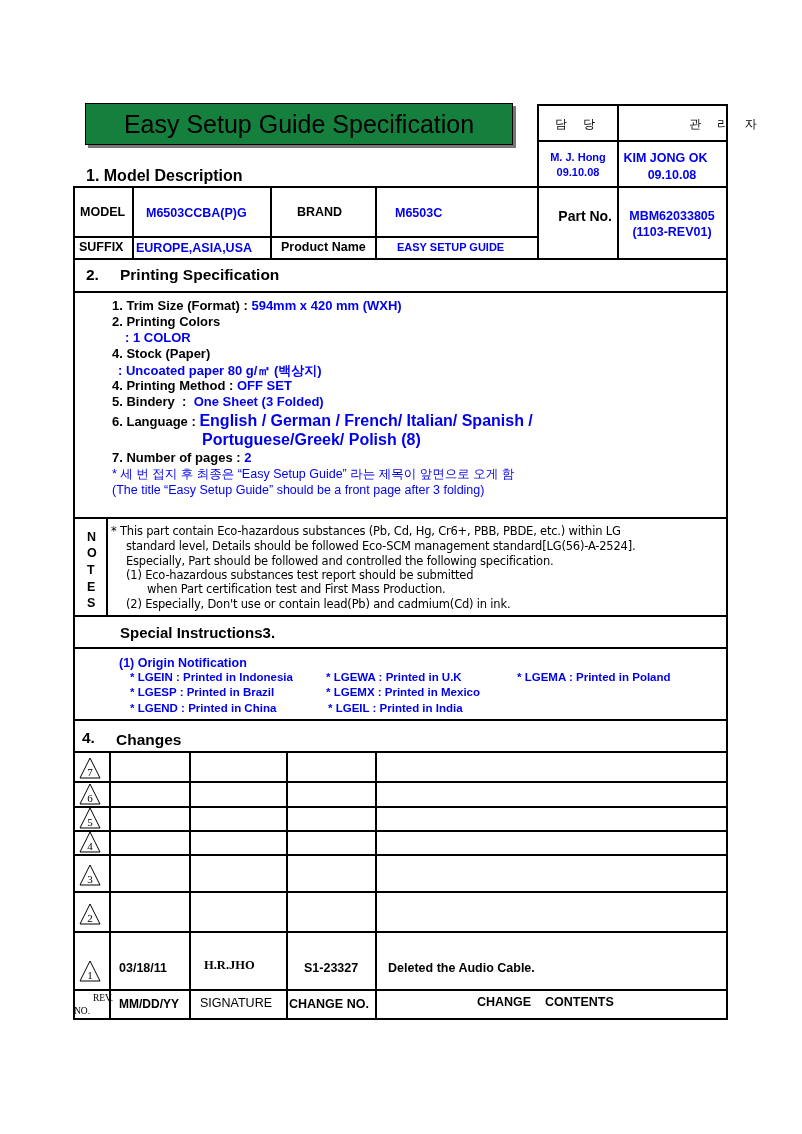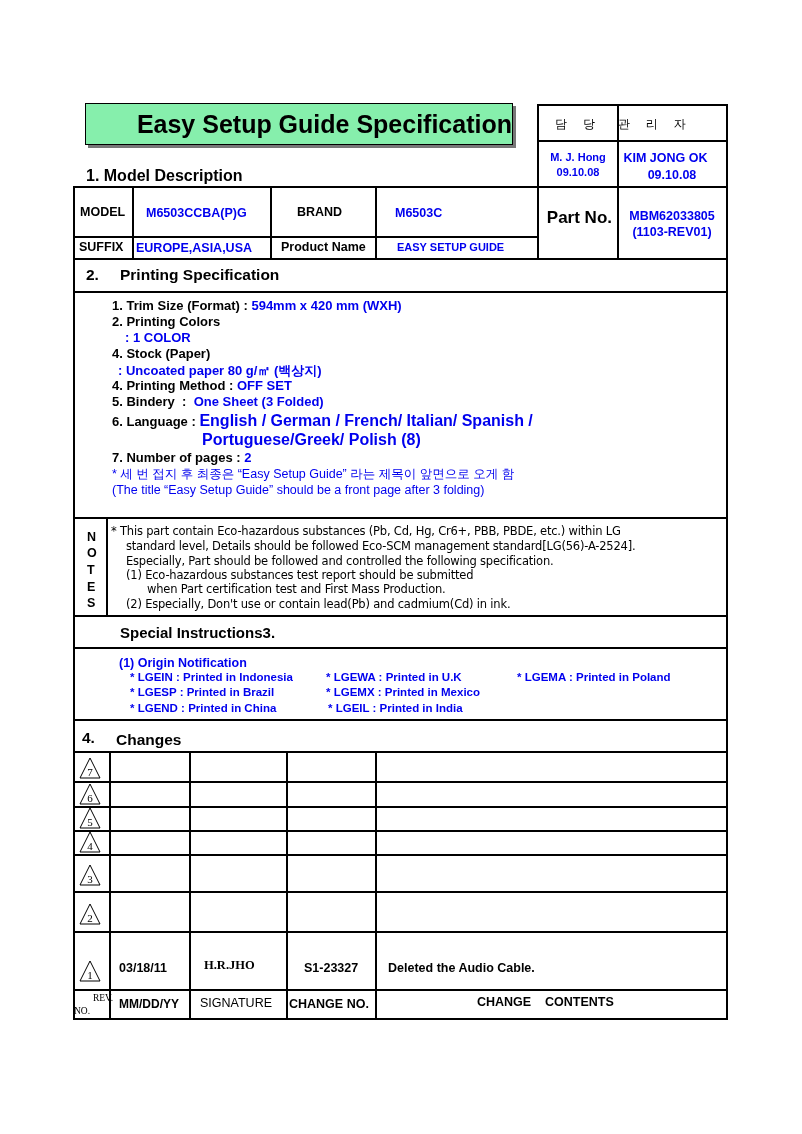--- a/index.html
+++ b/index.html
@@ -2,21 +2,21 @@
 <html><head>
 <meta charset="utf-8">
 <style>
   html, body { margin:0; padding:0; background:#fff; }
   body { width:802px; height:1134px; position:relative; font-family:"Liberation Sans", sans-serif; color:#000; overflow:hidden; }
   .abs { position:absolute; }
   .blue { color:#0000ee; }
   .b { font-weight:bold;text-align:right; }
   .hl { position:absolute; background:#000; height:2px; }
   .vl { position:absolute; background:#000; width:2px; }
-  .title-box { position:absolute; left:85px; top:103px; width:426px; height:40px; border:1.5px solid #000; box-shadow:3px 3px 0 #777; background:#86efac; display:flex; align-items:center; justify-content:flex-end; font-size:25px; font-weight:bold; }
+  .title-box { position:absolute; left:85px; top:103px; width:426px; height:40px; border:1.5px solid #000; box-shadow:3px 3px 0 #777; background:#15803d; display:flex; align-items:center; justify-content:center; font-size:25px; font-weight:normal; }
   .tri { position:absolute; width:22px; height:22px; }
   .tri svg { width:22px; height:22px; display:block; }
   .spec-line { position:absolute; left:112px; font-size:13px; font-weight:bold; white-space:nowrap; }
   .note-line { position:absolute; left:113px; font-size:11.5px; white-space:nowrap; font-family:"DejaVu Sans", sans-serif; letter-spacing:-0.2px; }
   .origin { position:absolute; font-size:11.5px; font-weight:bold; color:#0000ee; white-space:nowrap; }
   .notes-letter { position:absolute; left:87px; font-size:12.5px; font-weight:bold; }
 </style>
 </head>
 <body>
 
@@ -25,26 +25,26 @@
   </div>
 <div class="abs b" style="left:86px;top:167px;font-size:16px;">1.  Model Description</div>
 
 <div>
   <div class="hl" style="left:538px;top:104px;width:190px;"></div>
   <div class="hl" style="left:538px;top:140px;width:190px;"></div>
   <div class="vl" style="left:537px;top:104px;height:155px;"></div>
   <div class="vl" style="left:617px;top:104px;height:155px;"></div>
   <div class="vl" style="left:726px;top:104px;height:916px;"></div>
   <div class="abs" style="left:538px;top:116px;width:80px;text-align:center;font-size:12px;letter-spacing:6px;font-family:'DejaVu Sans',sans-serif;">담 당</div>
-  <div class="abs" style="left:618px;top:116px;width:132px;text-align:left;font-size:12px;letter-spacing:6px;font-family:'DejaVu Sans',sans-serif;">관 리 자</div>
+  <div class="abs" style="left:618px;top:116px;width:132px;text-align:center;font-size:12px;letter-spacing:6px;font-family:'DejaVu Sans',sans-serif;padding-left:42px;">관 리 자</div>
   <div class="abs blue b" style="left:538px;top:151px;width:80px;text-align:center;font-size:11px;">M. J. Hong</div>
   <div class="abs blue b" style="left:538px;top:166px;width:80px;text-align:center;font-size:11px;">09.10.08</div>
   <div class="abs blue b" style="left:618px;top:151px;width:95px;text-align:center;font-size:12.5px;">KIM JONG OK</div>
   <div class="abs blue b" style="left:618px;top:168px;width:108px;text-align:center;font-size:12.5px;">09.10.08</div>
-  <div class="abs b" style="left:538px;top:208px;width:74px;text-align:right;font-size:17px;">Part No.</div>
+  <div class="abs b" style="left:538px;top:208px;width:74px;text-align:right;font-size:14px;">Part No.</div>
   <div class="abs blue b" style="left:618px;top:209px;width:108px;text-align:center;font-size:12.5px;">MBM62033805</div>
   <div class="abs blue b" style="left:618px;top:225px;width:108px;text-align:center;font-size:12.5px;">(1103-REV01)</div>
 </div>
 
 <div>
   <div class="hl" style="left:73px;top:186px;width:655px;"></div>
   <div class="hl" style="left:73px;top:236px;width:465px;"></div>
   <div class="hl" style="left:73px;top:258px;width:655px;"></div>
   <div class="vl" style="left:73px;top:186px;height:834px;"></div>
   <div class="vl" style="left:132px;top:186px;height:72px;"></div>

